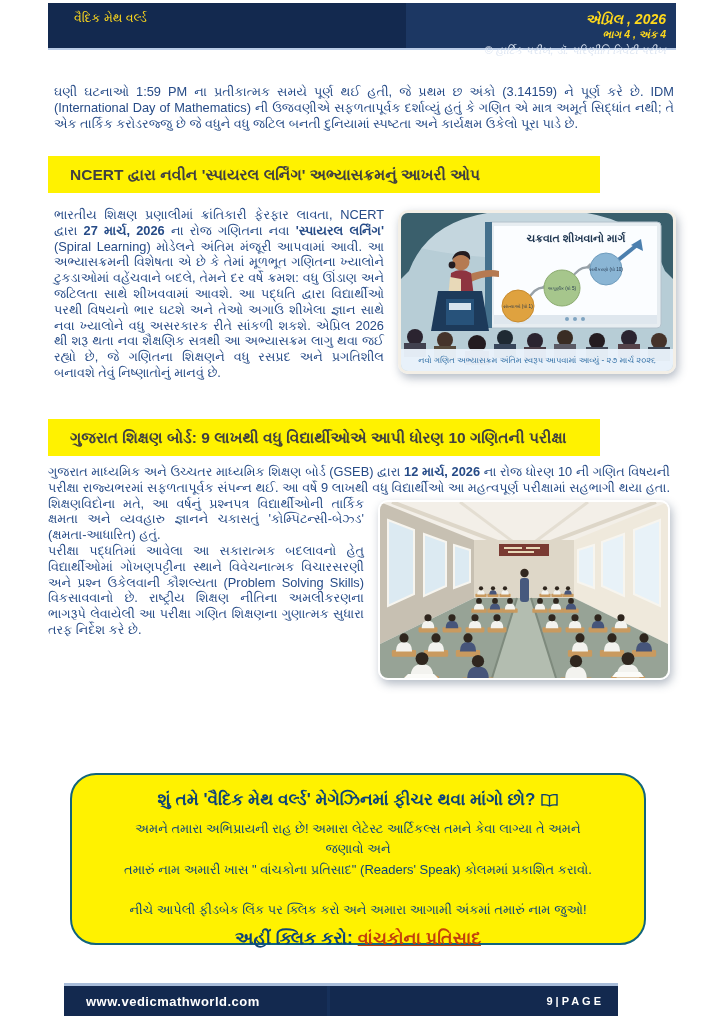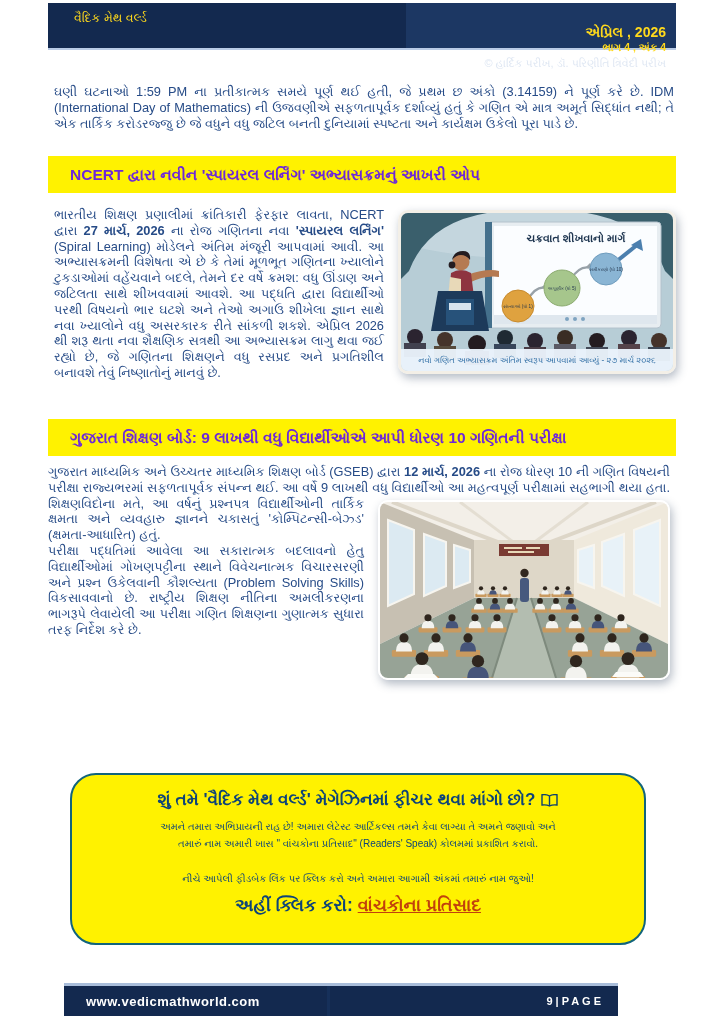--- a/index.html
+++ b/index.html
@@ -8,52 +8,52 @@
   .b{font-weight:bold;}
   .i{font-style:italic;}
 
   
   .header{position:absolute;left:48px;top:3px;width:628px;height:47px;box-sizing:border-box;
           display:flex;justify-content:space-between;
           background:linear-gradient(90deg,#13294f 0,#13294f 57%,#1c3763 57%,#1c3763 100%);
           border-bottom:2px solid #b9cbe6;color:#ffd91c;}
   .header-left{padding:6px 0 0 26px;line-height:1.55;}
   .hl1,.hl2{font-size:12.5px;}
-  .header-right{padding:20px 10px 0 0;text-align:right;line-height:1.3;}
+  .header-right{padding:7px 10px 0 0;text-align:right;line-height:1.3;font-style:italic;}
   .hr1{font-size:14px;font-weight:bold;}
   .hr2{font-size:10.5px;font-weight:bold;}
   .hr3{font-size:11px;color:#dfe7f3;margin-top:1px;}
 
   
   .para{position:absolute;color:#264b87;font-size:12.8px;line-height:15.8px;text-align:justify;}
   #intro{left:54px;top:84px;width:620px;}
   #s1para{left:54px;top:207px;width:622px;}
   #s2para{left:48px;top:464px;width:622px;}
 
   
-  .h-bar{position:absolute;left:48px;width:628px;height:37px;background:#fff200;
+  .h-bar{position:absolute;left:48px;width:552px;height:37px;background:#fff200;
          display:flex;align-items:center;box-sizing:border-box;padding-left:22px;
-         font-weight:bold;font-size:15.5px;color:#6d28d9;}
+         font-weight:bold;font-size:15.5px;color:#404040;}
   #h1bar{top:156px;}
   #h2bar{top:419px;}
 
   
   .img-float{float:right;border-radius:10px;overflow:hidden;
              box-shadow:2px 4px 10px rgba(40,60,90,.35);}
   #img1wrap{width:272px;height:158px;margin:3px 0 8px 14px;border:3px solid #f3efe7;}
   #img2wrap{width:288px;height:176px;margin:4px 0 8px 14px;border:2px solid #ffffff;}
   .img-float svg{display:block;}
 
   
   .feature-box{position:absolute;left:70px;top:773px;width:576px;height:172px;box-sizing:border-box;
                background:#fff200;border:2px solid #11647c;border-radius:26px;
                text-align:center;color:#0d4379;}
   .fb-title{margin-top:15px;font-size:17px;font-weight:bold;}
   .fb-title .book{vertical-align:-2px;margin-left:6px;}
-  .fb-line{font-size:10px;margin-top:7px;padding:0 52px;line-height:1.5;}
+  .fb-line{font-size:13px;margin-top:7px;padding:0 52px;line-height:1.5;}
   .fb-line3{margin-top:20px;}
   .fb-cta{margin-top:9px;font-size:17.5px;font-weight:bold;}
   .fb-cta a{color:#c2410c;text-decoration:underline;cursor:pointer;}
 
   
   .footer{position:absolute;left:64px;top:983px;width:554px;height:33px;box-sizing:border-box;
           background:linear-gradient(90deg,#13294f 0 47.5%,#16305a 47.5%,#16305a 48%,#13294f 48%);
           border-top:3px solid #a9bdda;display:flex;align-items:center;justify-content:space-between;
           color:#ffffff;font-weight:bold;padding:0 14px 0 22px;}
   .f-url{font-size:13px;letter-spacing:.5px;cursor:pointer;}

